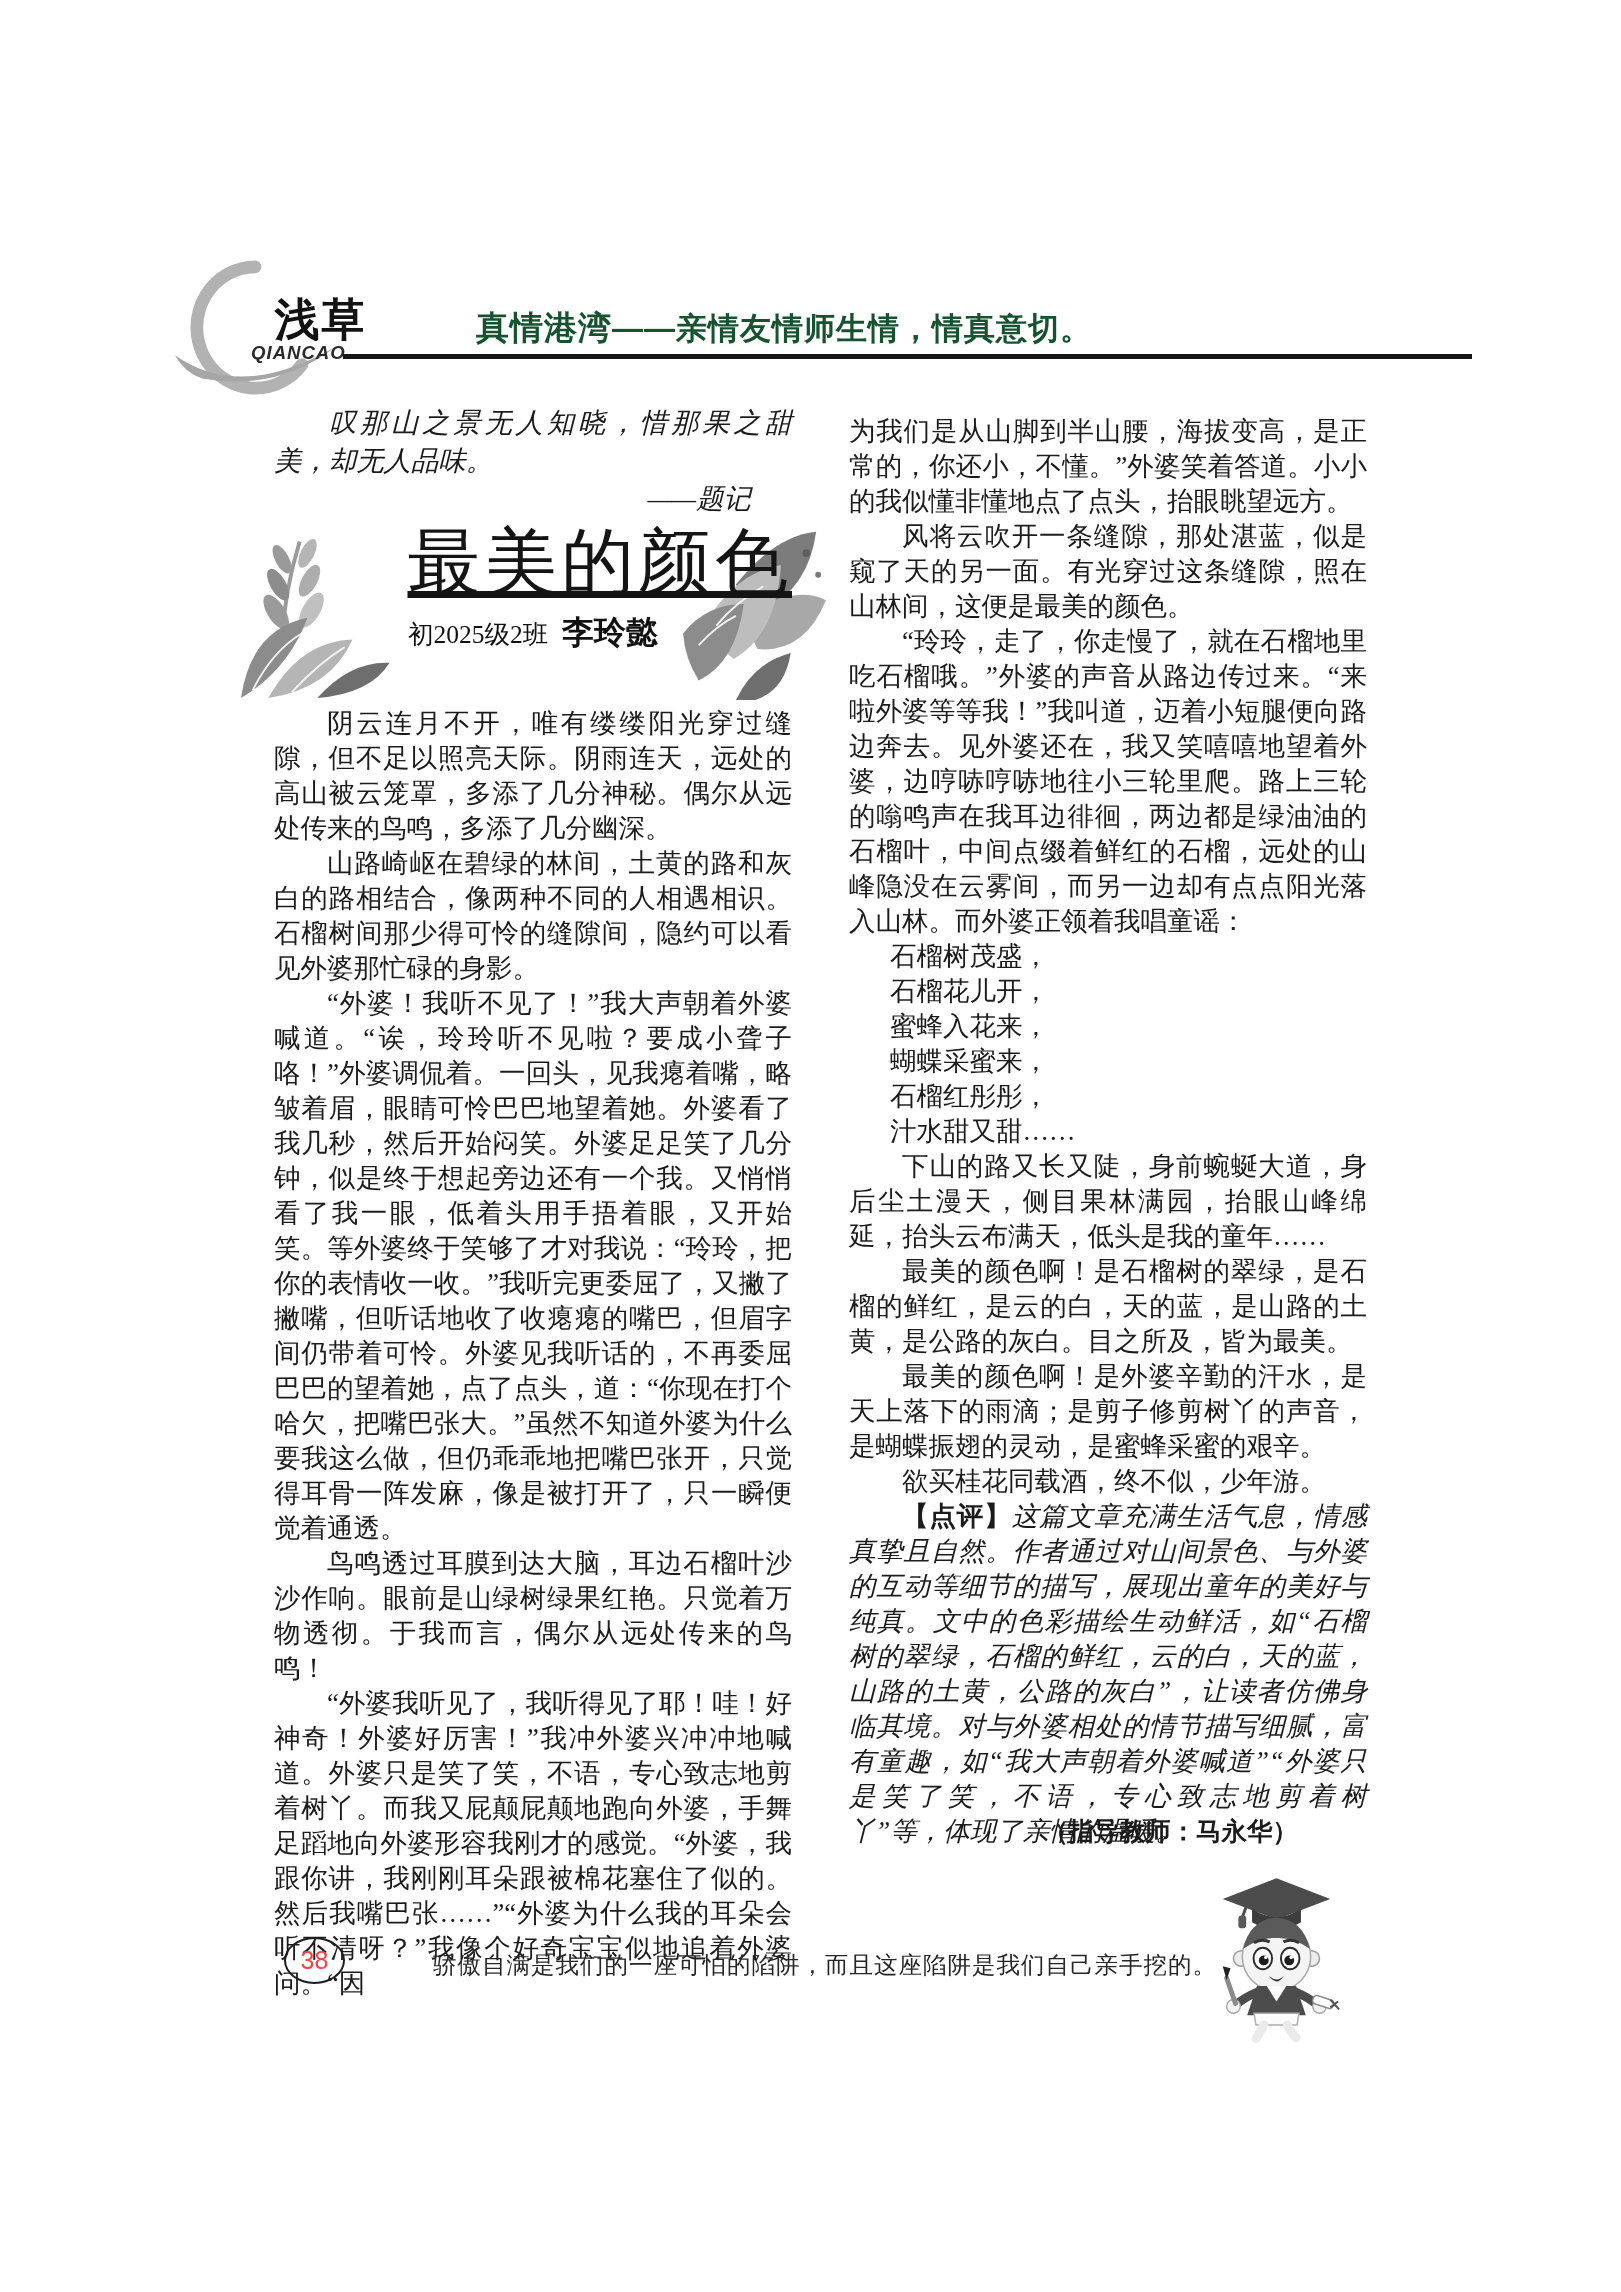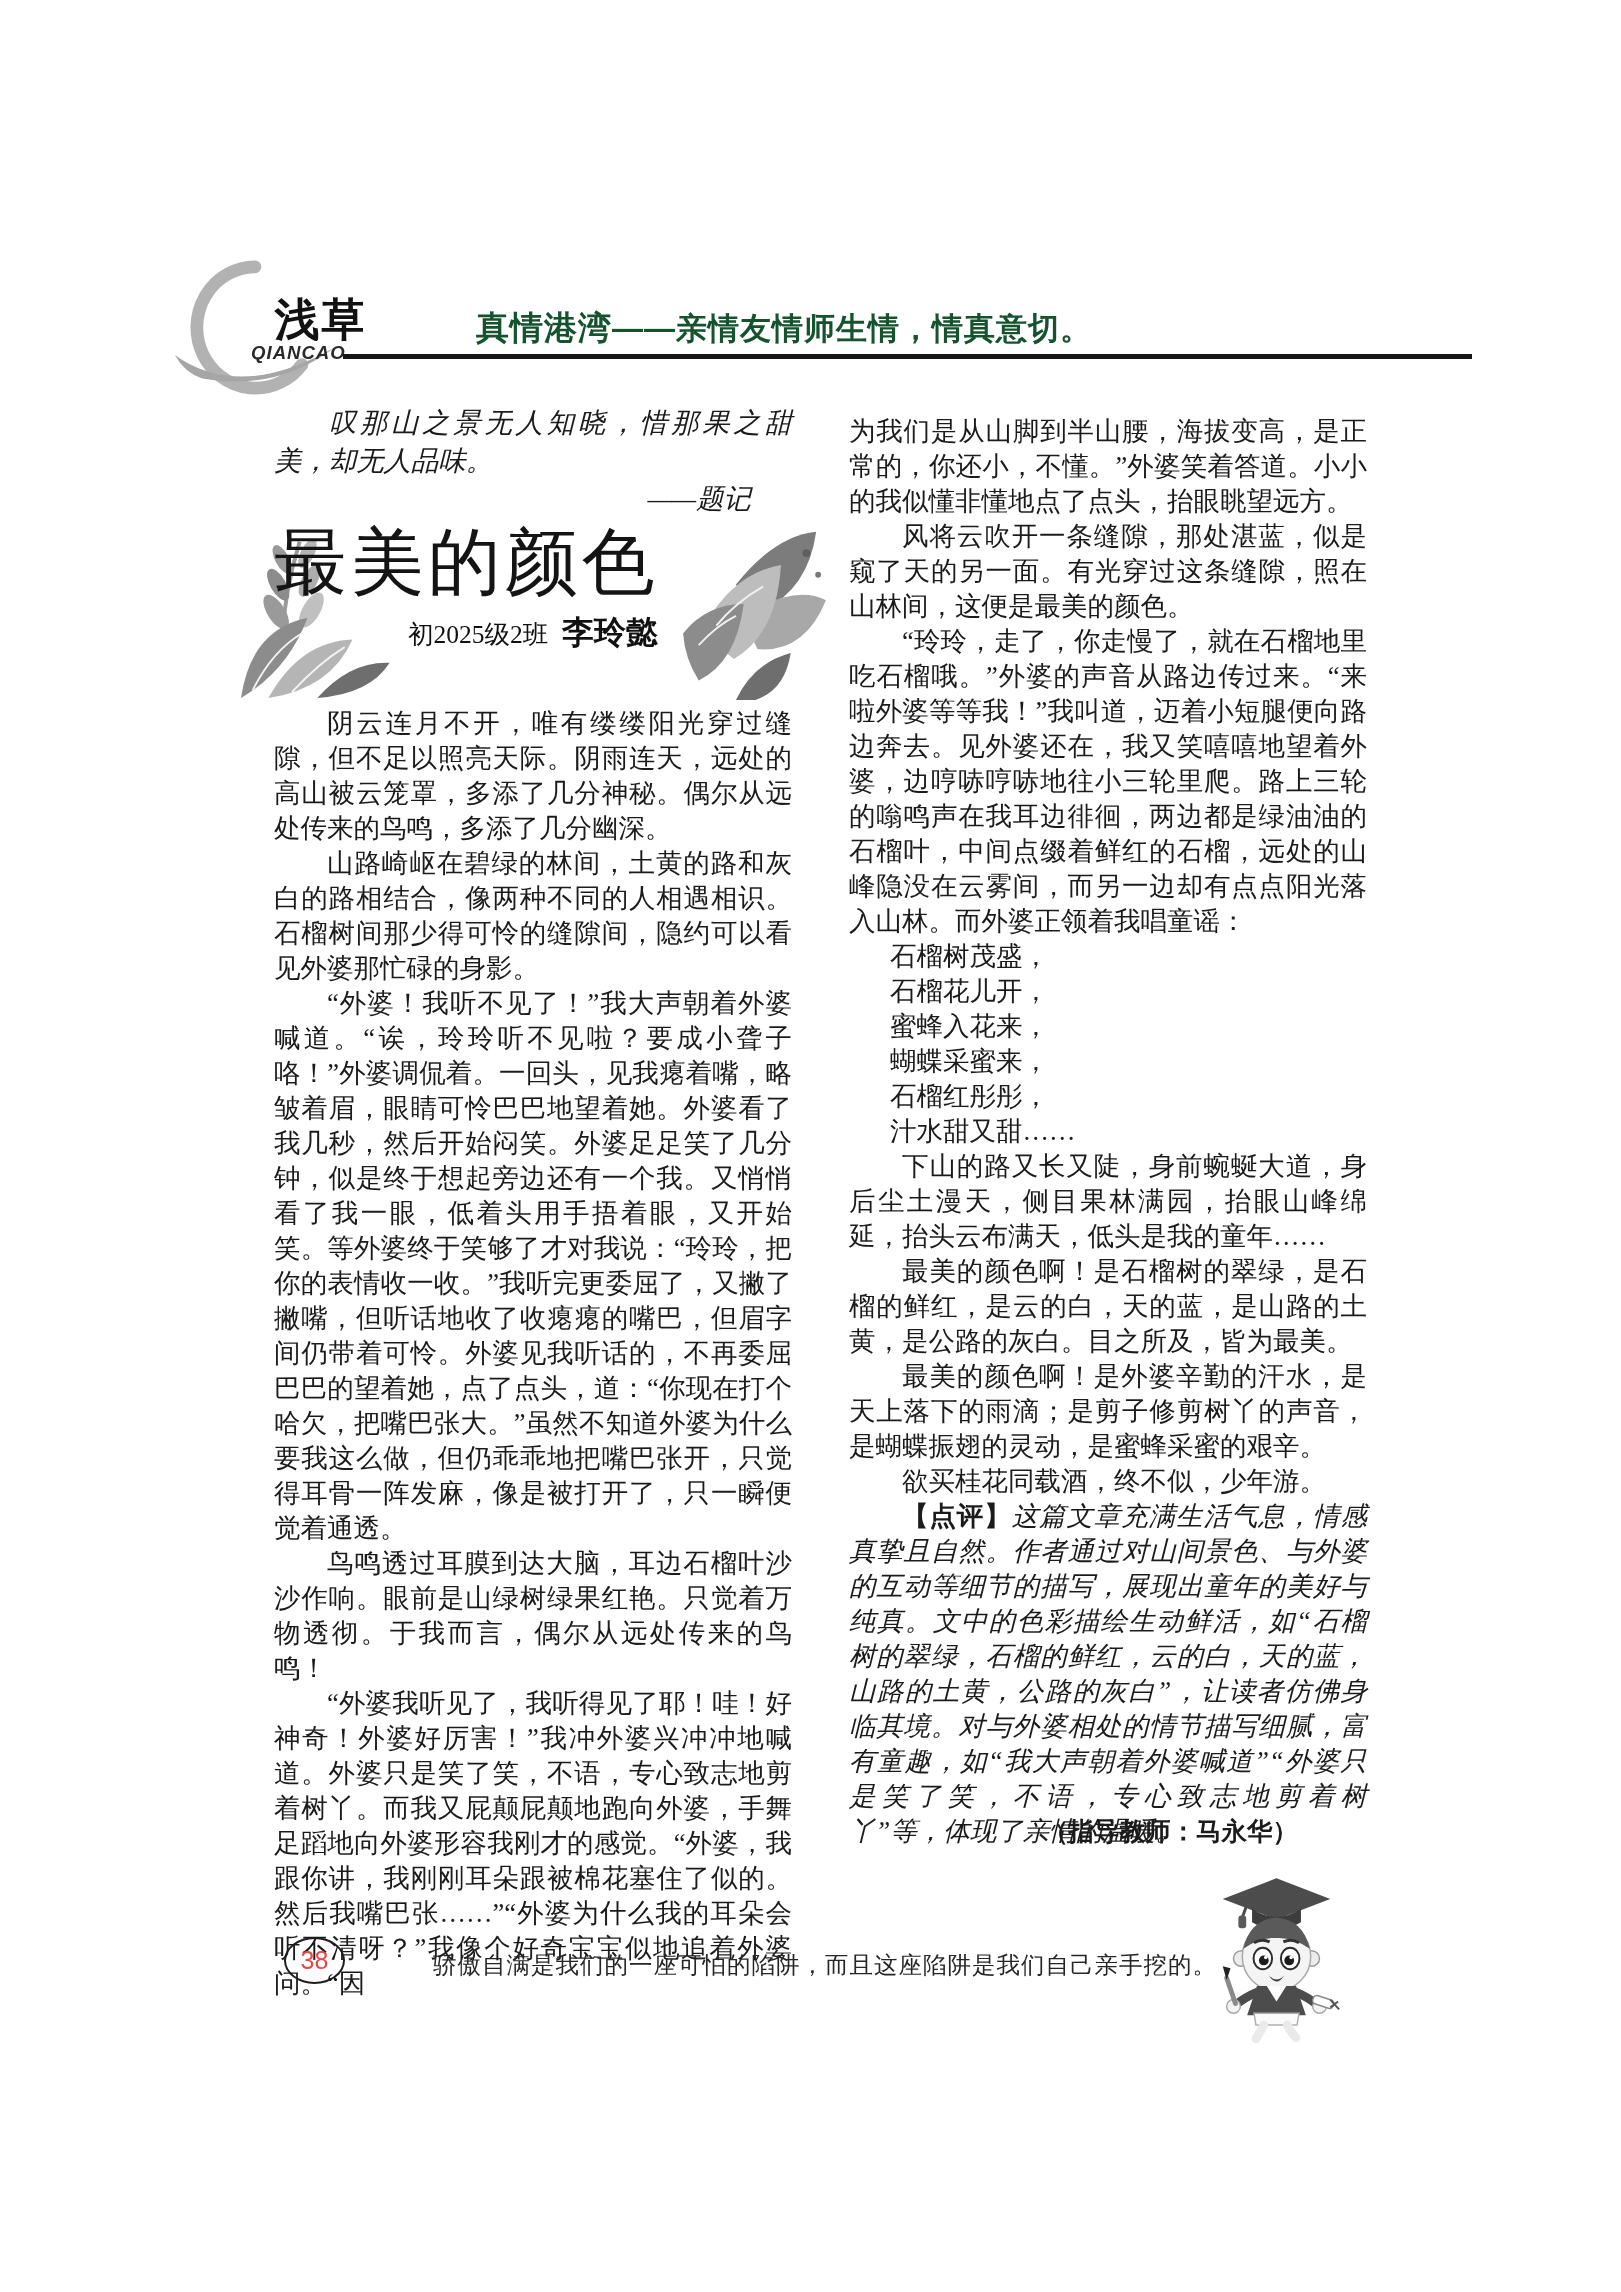--- a/index.html
+++ b/index.html
@@ -35,23 +35,24 @@
   .epigraph-sign{
     font-style:italic;text-align:right;padding-right:41px;
     line-height:38px;font-size:27.4px;text-indent:0;margin:0 0 3.9px 0;
   }
   
   .title-block{position:relative;height:174px;margin:3.9px 0 9.8px 0;text-indent:0;}
   .leaves{position:absolute;top:0;}
   .leaves-left{left:-51px;top:2px;}
   .leaves-right{right:-37px;top:-5.9px;}
   .essay-title{
-    position:relative;z-index:2;text-align:left;margin-top:3.9px;
+    position:relative;z-index:2;text-align:right;margin-top:3.9px;
     font-size:73px;line-height:82px;letter-spacing:3.9px;font-weight:500;
     color:#141414;
+    text-decoration:underline;
   }
   .byline{
     position:relative;z-index:2;text-align:center;margin-top:11.8px;
     font-size:25.5px;line-height:33px;color:#111;
   }
   .byline .author{
     font-size:32px;font-weight:700;margin-left:13.7px;
     text-shadow:0 0 2.9px #fff,0 0 4.9px #fff,0 0 6.9px #fff;
   }
   

